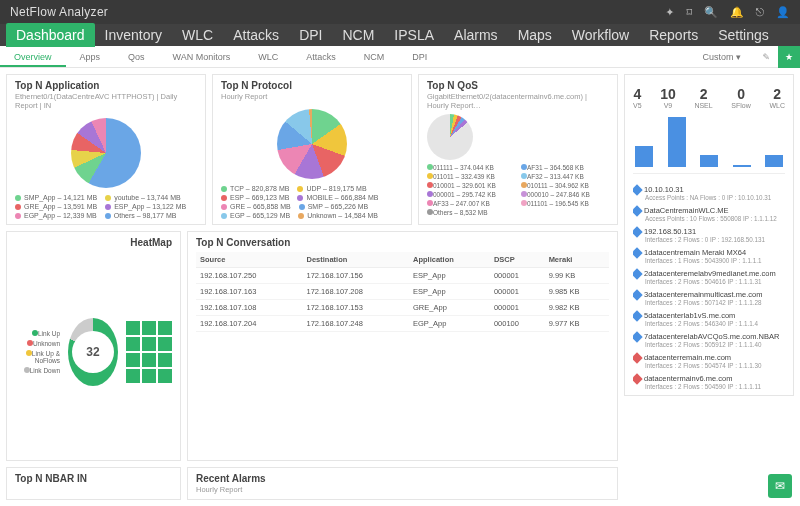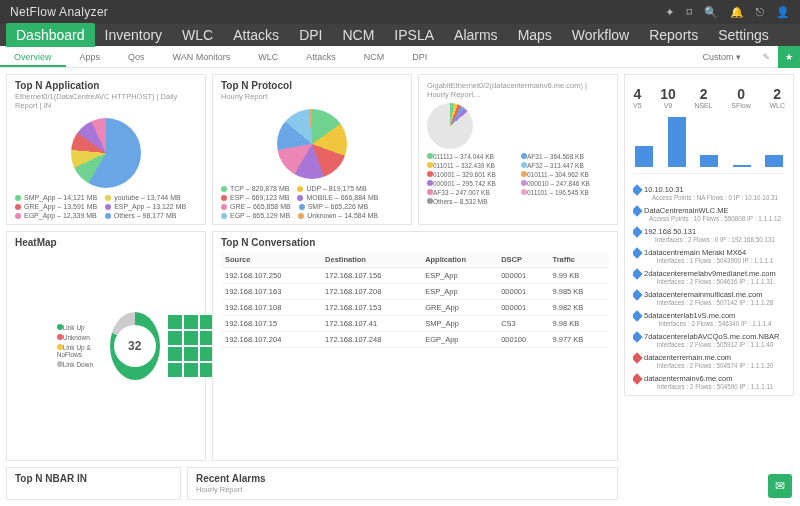--- a/index.html
+++ b/index.html
@@ -26,41 +26,41 @@
 .row3 > .card { flex:1; min-width:0; }
 .pie-wrap { display:flex; flex-direction:column; align-items:center; }
 .pie { width:70px; height:70px; border-radius:50%; margin:8px 0 6px; }
 .legend { display:flex; flex-wrap:wrap; font-size:7px; color:#666; gap:2px 8px; }
 .legend .li { display:flex; align-items:center; gap:3px; white-space:nowrap; }
 .dot { width:6px; height:6px; border-radius:50%; display:inline-block; }
 .qos-body { display:flex; gap:6px; }
 .qos-pie { width:46px; height:46px; border-radius:50%; margin:4px 0; background:conic-gradient(#6fd38f 0 10deg,#f0c63c 10deg 20deg,#e86464 20deg 30deg,#6aa6e6 30deg 40deg,#a876d6 40deg 50deg,#e5e5e5 50deg 360deg); }
 .qos-legend { display:flex; flex-direction:column; gap:2px; font-size:6.5px; color:#666; flex:1; }
 .row2 { display:flex; gap:6px; flex:1; }
-.heat { width:200px; display:flex; flex-direction:row; }
+.heat { width:175px; display:flex; flex-direction:column;text-align:right; }
 .heat-body { display:flex; gap:8px; align-items:center; flex:1; }
 .donut { width:68px; height:68px; border-radius:50%; background:conic-gradient(#2fb36a 0 300deg,#ccc 300deg 360deg); display:flex; align-items:center; justify-content:center; position:relative; }
 .donut::before { content:""; position:absolute; width:42px; height:42px; background:#fff; border-radius:50%; }
 .donut span { position:relative; font-size:12px; font-weight:600; color:#555; }
 .heat-legend { font-size:6.5px; color:#666; display:flex; flex-direction:column; gap:3px; }
 .heat-grid { display:grid; grid-template-columns:repeat(3,14px); gap:2px; }
 .heat-grid div { width:14px; height:14px; background:#2fb36a; }
 .conv { flex:1; display:flex; flex-direction:column; }
 .tbl { width:100%; font-size:7.5px; color:#555; border-collapse:collapse; margin-top:4px; }
 .tbl th { text-align:left; padding:3px 4px; color:#555; font-weight:600; border-bottom:1px solid #eee; background:#fafafa; }
 .tbl td { padding:3px 4px; border-bottom:1px solid #f3f3f3; }
 .nbar-alarm-row { display:flex; gap:6px; }
 .nbar-alarm-row .card { flex:1; }
 .summary .nums { display:flex; justify-content:space-between; text-align:center; margin:6px 0; }
 .summary .num { font-size:14px; font-weight:600; color:#444; }
 .summary .lbl { font-size:7px; color:#888; }
 .bars { display:flex; justify-content:space-between; align-items:flex-end; height:52px; padding:0 2px; }
 .bars div { width:18px; background:#4a90e2; }
 .devlist { font-size:6.8px; color:#555; overflow:hidden; }
-.dev { margin-top:5px;text-align:center; }
+.dev { margin-top:5px; }
 .dev .dn { display:flex; align-items:center; gap:3px; font-size:7.5px; color:#444; }
 .dev .di { font-size:6.3px; color:#999; margin-left:12px; }
 .icon-cube { width:8px; height:8px; background:#4a90e2; display:inline-block; transform:rotate(45deg); }
 .icon-cube.red { background:#e05c5c; }
 .float-btn { position:absolute; right:8px; bottom:8px; width:24px; height:24px; background:#2fb36a; border-radius:3px; display:flex; align-items:center; justify-content:center; color:#fff; font-size:12px; }
 </style>
 </head>
 <body>
 
 <div class="topbar">
@@ -179,20 +179,21 @@
               <span>EGP – 665,129 MB</span>
             </div>
             <div class="li">
               <span class="dot" style="background: rgb(232, 168, 96);"></span>
               <span>Unknown – 14,584 MB</span>
             </div>
           </div>
       </div>
 
       <div class="card">
+        <div class="card-title">Top N QoS</div>
         <div class="card-sub">GigabitEthernet0/2(datacentermainv6.me.com) | Hourly Report…</div>
         <div class="qos-body">
           <div class="qos-pie"></div>
         </div>
         <div style="display:flex; gap:6px;">
           <div class="qos-legend" id="leg-qos-l">
               <div class="li"><span class="dot" style="background: rgb(111, 211, 143);"></span><span>011111 – 374.044 KB</span></div>
               <div class="li"><span class="dot" style="background: rgb(240, 198, 60);"></span><span>011011 – 332.439 KB</span></div>
               <div class="li"><span class="dot" style="background: rgb(232, 100, 100);"></span><span>010001 – 329.601 KB</span></div>
               <div class="li"><span class="dot" style="background: rgb(168, 118, 214);"></span><span>000001 – 295.742 KB</span></div>
@@ -241,21 +242,21 @@
       </div>
       <div class="card conv">
         <div class="card-title">Top N Conversation</div>
         <table class="tbl" id="conv-tbl">
             <thead>
               <tr>
                 <th>Source</th>
                 <th>Destination</th>
                 <th>Application</th>
                 <th>DSCP</th>
-                <th>Traffic</th>
+                <th>Meraki</th>
               </tr>
             </thead>
             <tbody>
               <tr>
                 <td>192.168.107.250</td>
                 <td>172.168.107.156</td>
                 <td>ESP_App</td>
                 <td>000001</td>
                 <td>9.99 KB</td>
               </tr>
@@ -267,27 +268,20 @@
                 <td>9.985 KB</td>
               </tr>
               <tr>
                 <td>192.168.107.108</td>
                 <td>172.168.107.153</td>
                 <td>GRE_App</td>
                 <td>000001</td>
                 <td>9.982 KB</td>
               </tr>
               <tr>
-                <td>192.168.107.15</td>
-                <td>172.168.107.41</td>
-                <td>SMP_App</td>
-                <td>CS3</td>
-                <td>9.98 KB</td>
-              </tr>
-              <tr>
                 <td>192.168.107.204</td>
                 <td>172.168.107.248</td>
                 <td>EGP_App</td>
                 <td>000100</td>
                 <td>9.977 KB</td>
               </tr>
             </tbody>
           </table>
       </div>
     </div>

